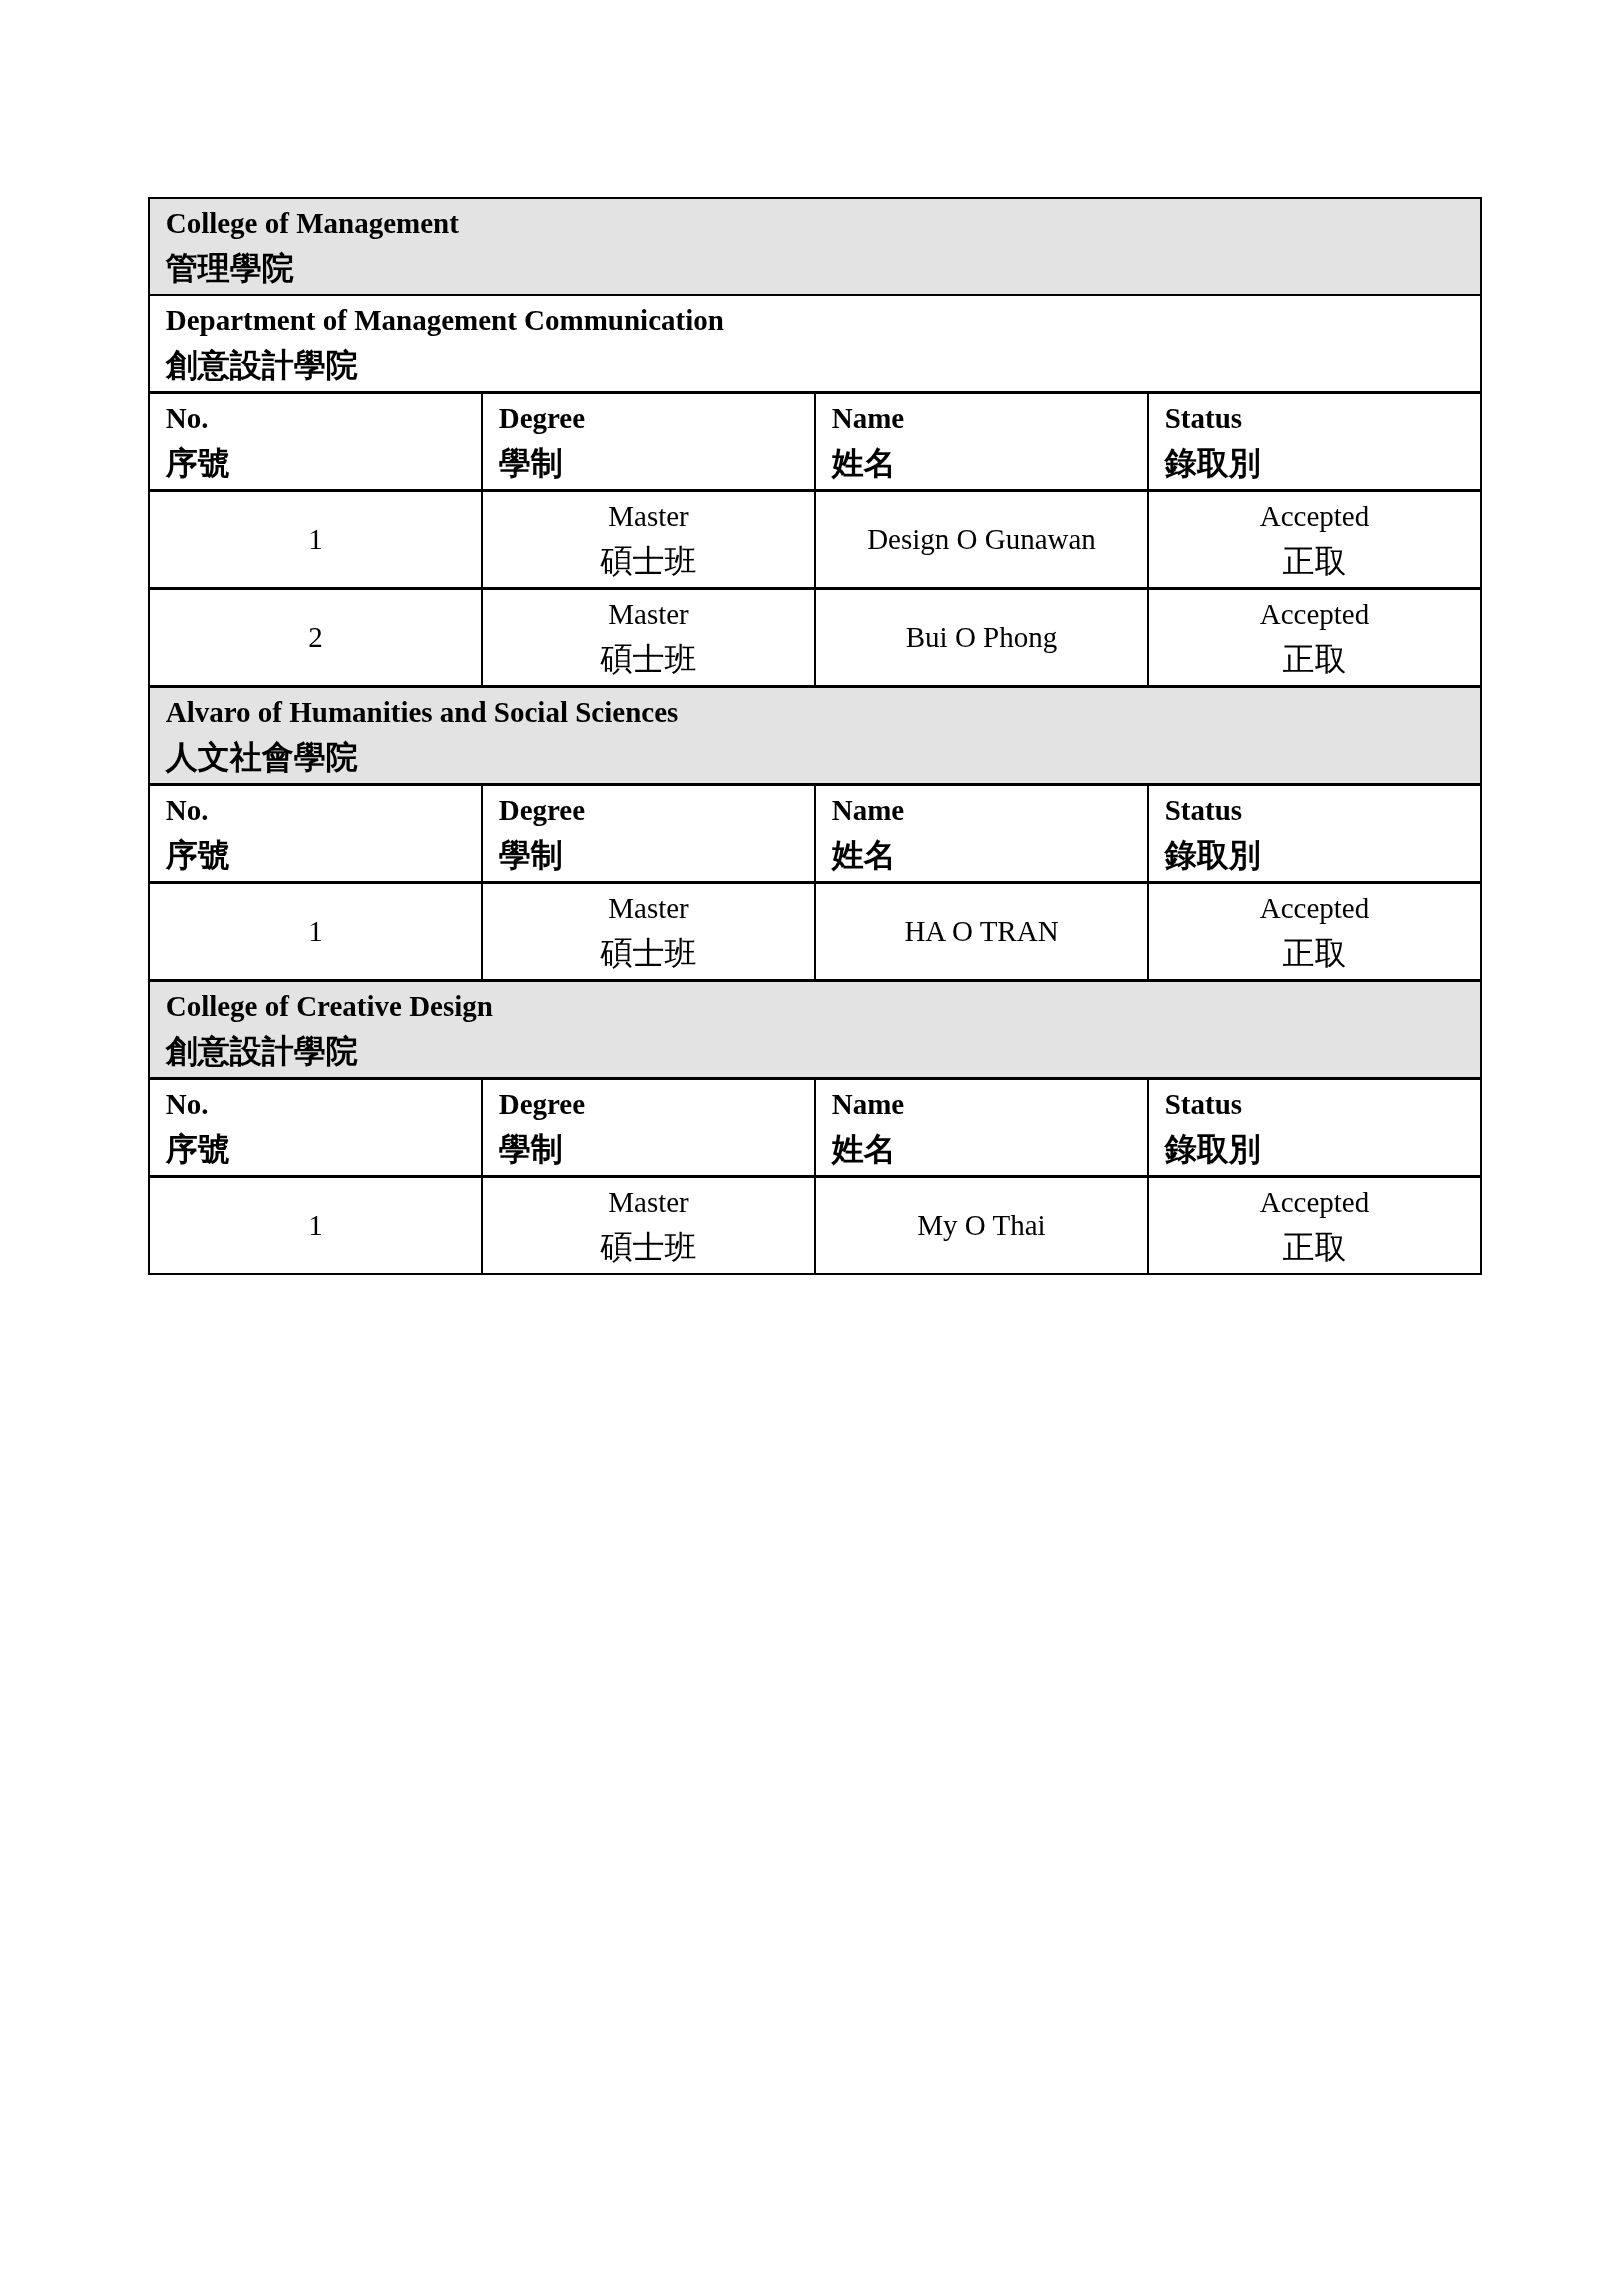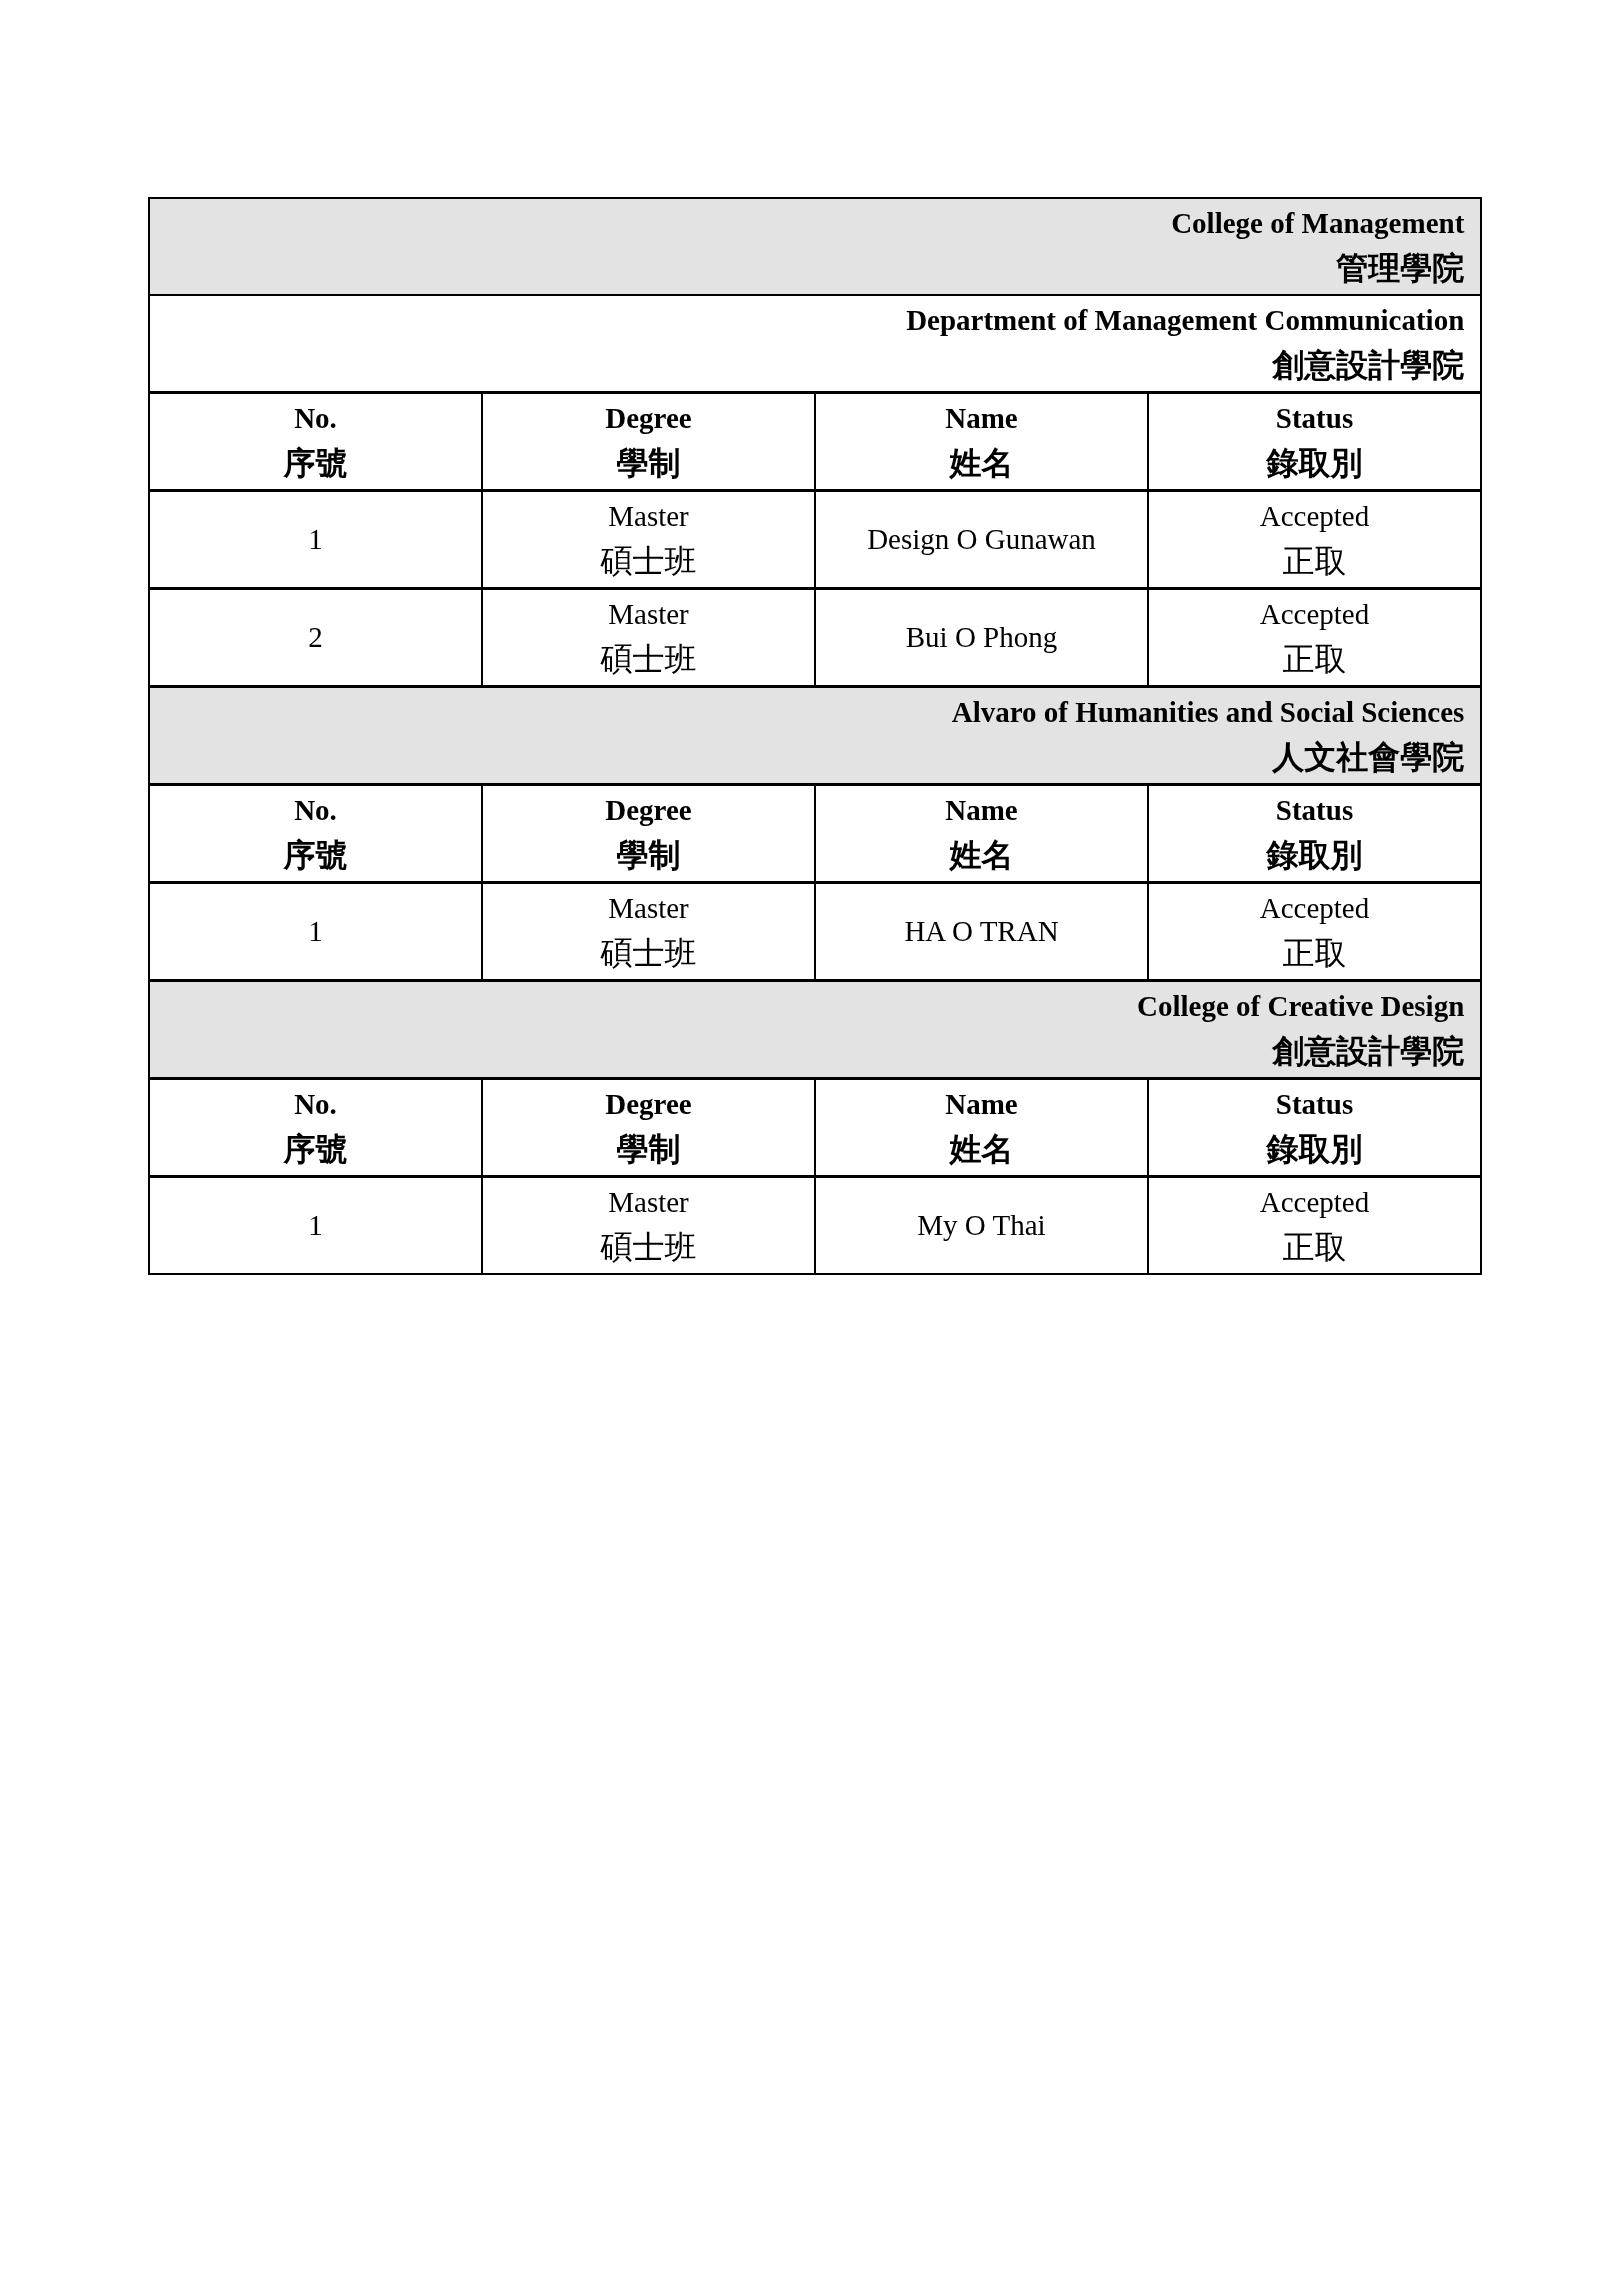--- a/index.html
+++ b/index.html
@@ -1,21 +1,21 @@
 <!DOCTYPE html>
 <html><head>
 <meta charset="utf-8">
 <style>
   html, body { margin:0; padding:0; background:#ffffff; }
   body { width:1621px; height:2293px; position:relative; font-family:"Liberation Serif", "DejaVu Serif", serif; color:#000; }
   table.adm { position:absolute; left:148px; top:197px; width:1334px; border-collapse:collapse; table-layout:fixed; }
   table.adm td { border:2px solid #000; height:95px; padding:0 15.7px; font-size:29px; line-height:47px; vertical-align:middle; }
   tr.college td { background:#e3e3e3; }
-  td.title { text-align:right; font-weight:bold; }
-  tr.head td { text-align:center; font-weight:bold; }
+  td.title { text-align:left; font-weight:bold; }
+  tr.head td { text-align:left; font-weight:bold; }
   tr.row td { text-align:center; }
   tr.thick td { border-top-width:3.9px; }
   .zh { font-family:Liberation Mono, monospace; font-size:32px; }
   .line { display:block; }
 </style>
 </head>
 <body>
 
 <table class="adm">
   <colgroup>

